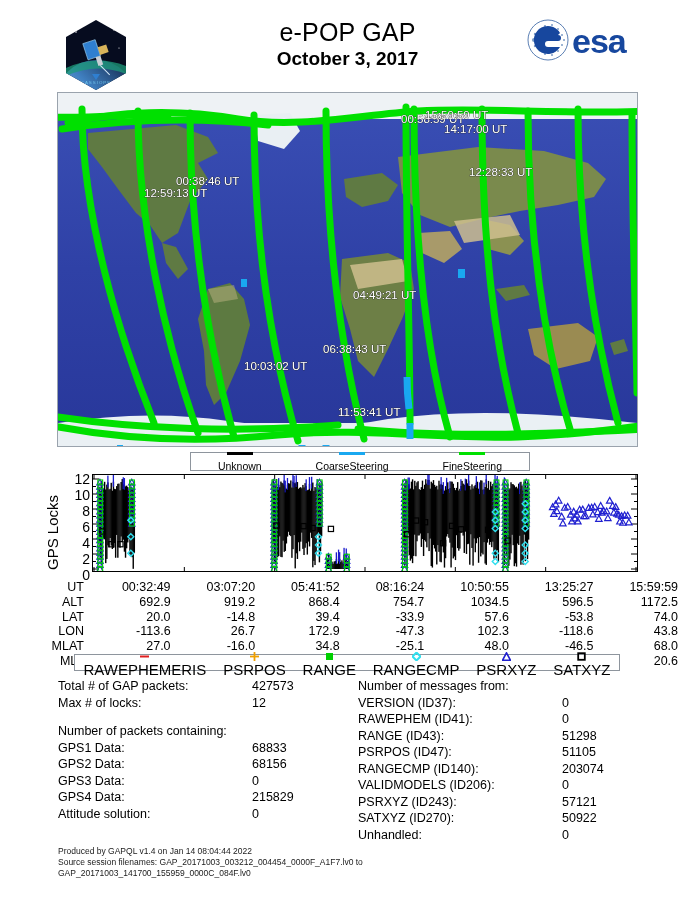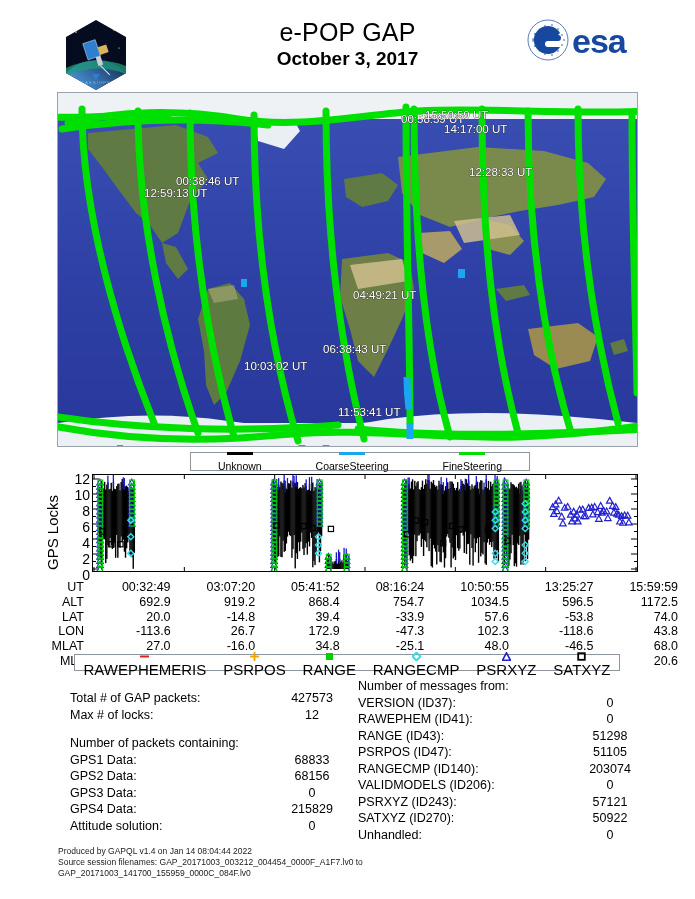--- a/index.html
+++ b/index.html
@@ -73,25 +73,25 @@
   .legend2{
     position:absolute;left:74px;top:654px;width:546px;height:17px;
     border:1px solid #8e959d;background:#fff;box-sizing:border-box;
     display:flex;align-items:center;justify-content:space-around;
     font-size:15px;
   }
   .mk{display:inline-block;width:9px;height:9px;position:relative;}
 
   
   .stats{position:absolute;left:0;top:678px;width:695px;height:160px;font-size:12.5px;}
-  .col-left{position:absolute;left:58px;top:12px;width:290px;margin-left:12px;}
+  .col-left{position:absolute;left:58px;top:0;width:290px;}
   .col-right{position:absolute;left:358px;top:0;width:300px;}
   .srow{display:flex;line-height:1.32;}
   .srow .lbl{flex:1;}
-  .srow .val{width:96px;text-align:center;}
+  .srow .val{width:96px;text-align:left;}
   .shead{line-height:1.32;}
   .gap{height:12px;}
 
   
   .footer{
     position:absolute;left:58px;top:846px;width:600px;
     font-size:8.5px;line-height:1.28;color:#1a1a1a;
   }
 </style>
 </head>

